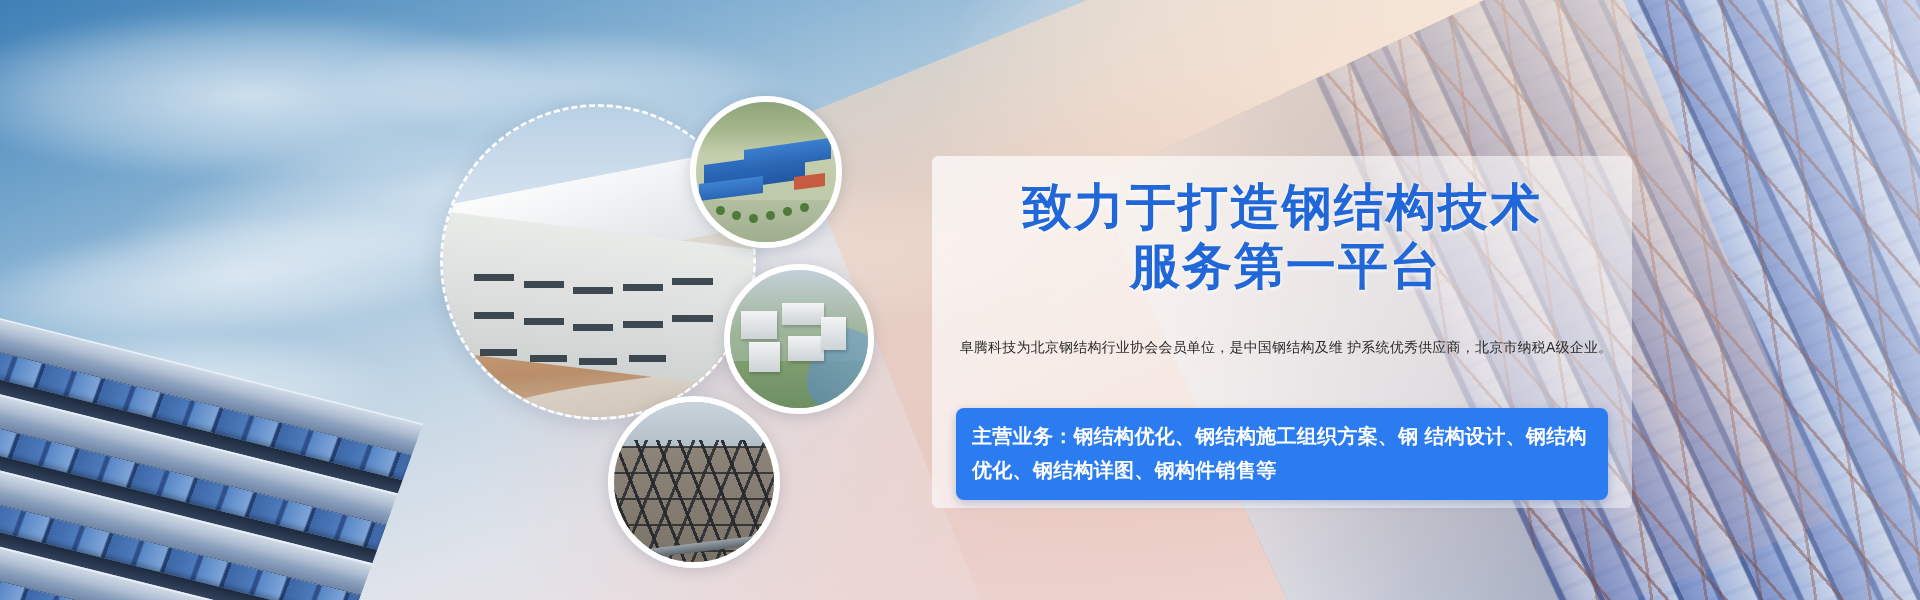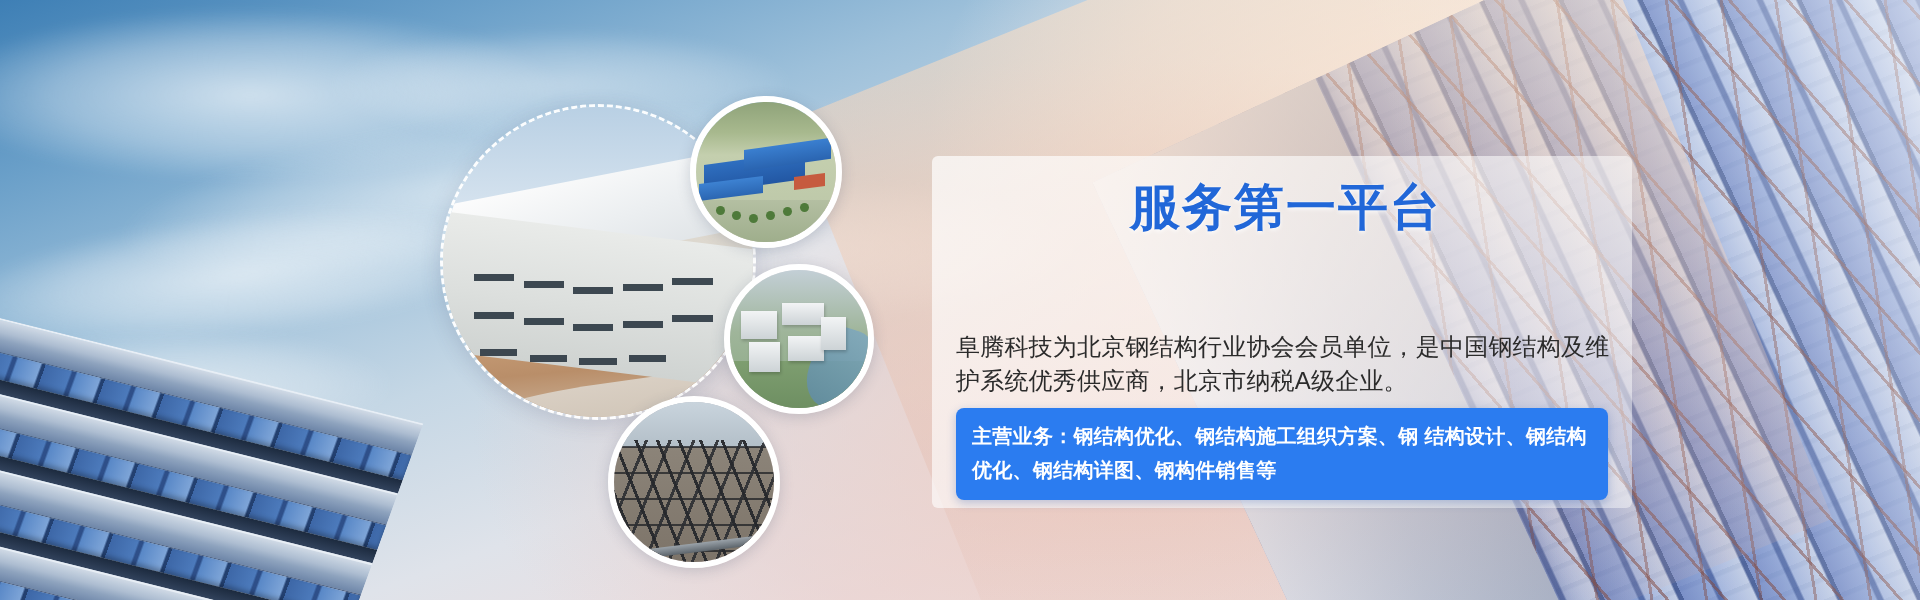--- a/index.html
+++ b/index.html
@@ -186,23 +186,24 @@
     line-height:1.17;
     letter-spacing:2px;
     text-shadow:0 2px 4px rgba(255,255,255,0.75), 0 0 2px rgba(255,255,255,0.8);
     white-space:nowrap;
   }
   #headline .l2 { display:block;margin-left:8px; }
 
   #desc {
     position:absolute; left:956px; top:330px; width:660px;
     color:#2b2b2b;
-    font-size:24px;
+    font-size:14px;
     line-height:34px;
     letter-spacing:.2px;
+    text-align:center;
   }
 
   #biz-box {
     position:absolute; left:956px; top:408px; width:652px;
     background:#2b7cf0;
     border-radius:8px;
     padding:11px 16px 13px 16px;
     color:#ffffff;
     font-size:20px;
     font-weight:700;
@@ -306,20 +307,21 @@
     <div class="art">
       <div class="sky3"></div>
       <div class="grid"></div>
       <div class="beam"></div>
     </div>
   </div>
 
   <div id="text-panel"></div>
 
   <h1 id="headline">
+    <span>致力于打造钢结构技术</span>
     <span class="l2">服务第一平台</span>
   </h1>
 
   <p id="desc">
     <span>阜腾科技为北京钢结构行业协会会员单位，是中国钢结构及维</span>
     <span>护系统优秀供应商，北京市纳税A级企业。</span>
   </p>
 
   <div id="biz-box">
     <span>主营业务：钢结构优化、钢结构施工组织方案、钢</span>

